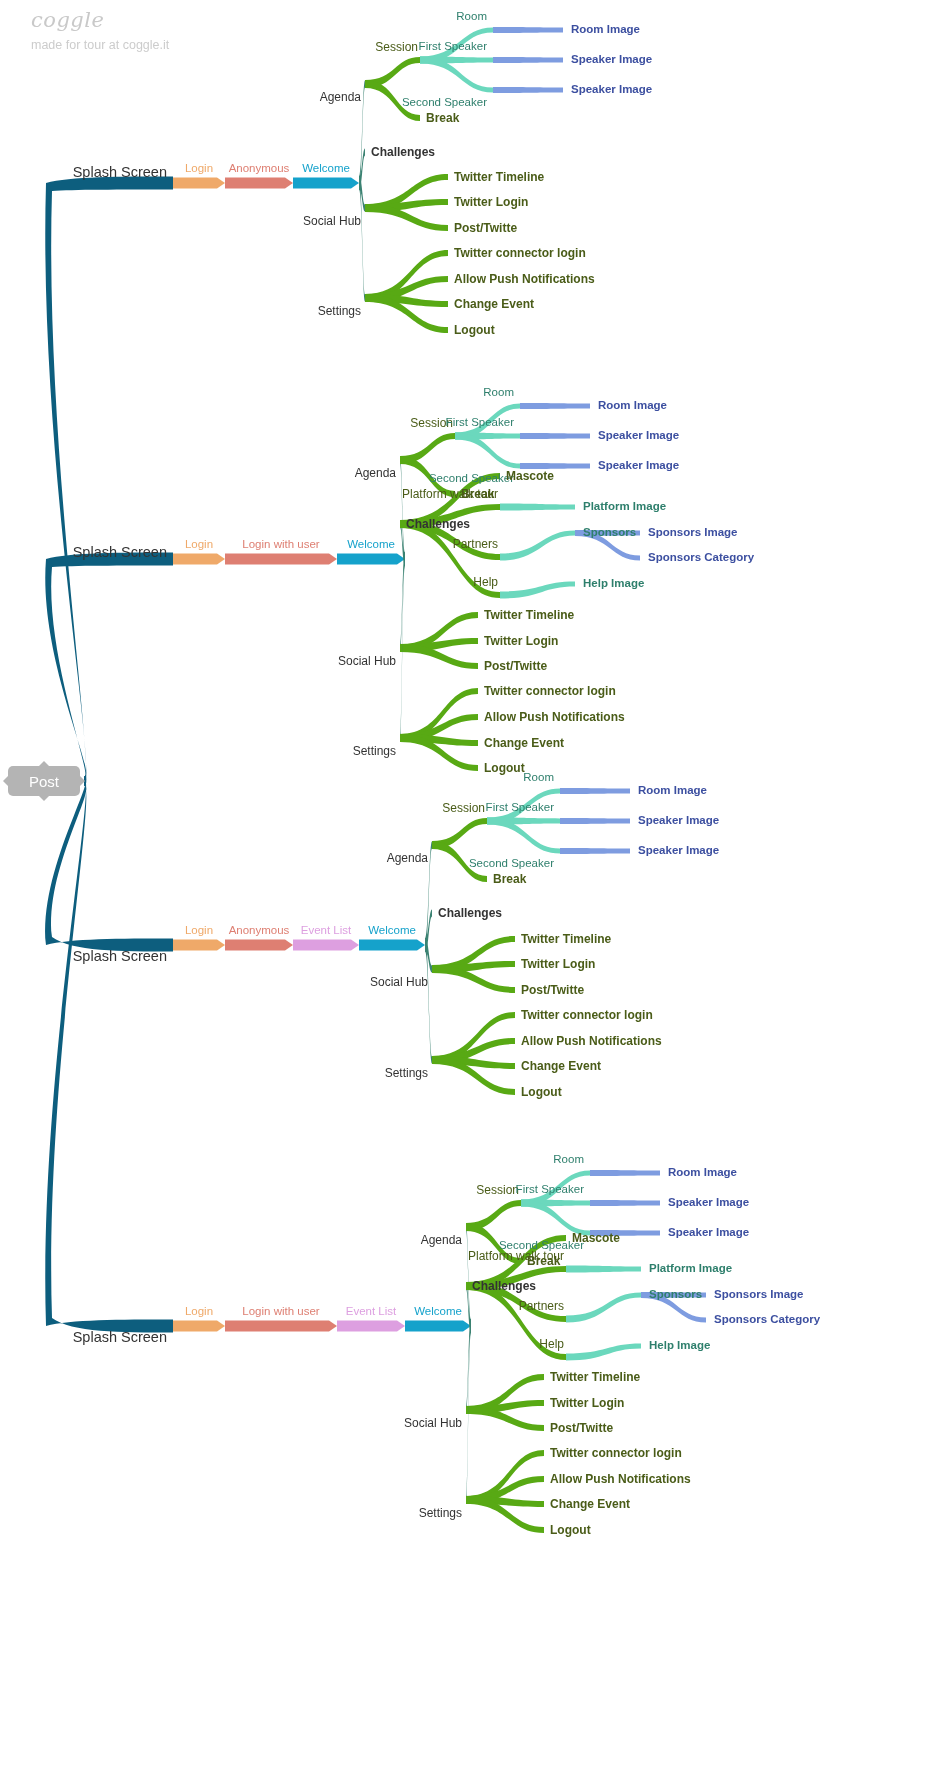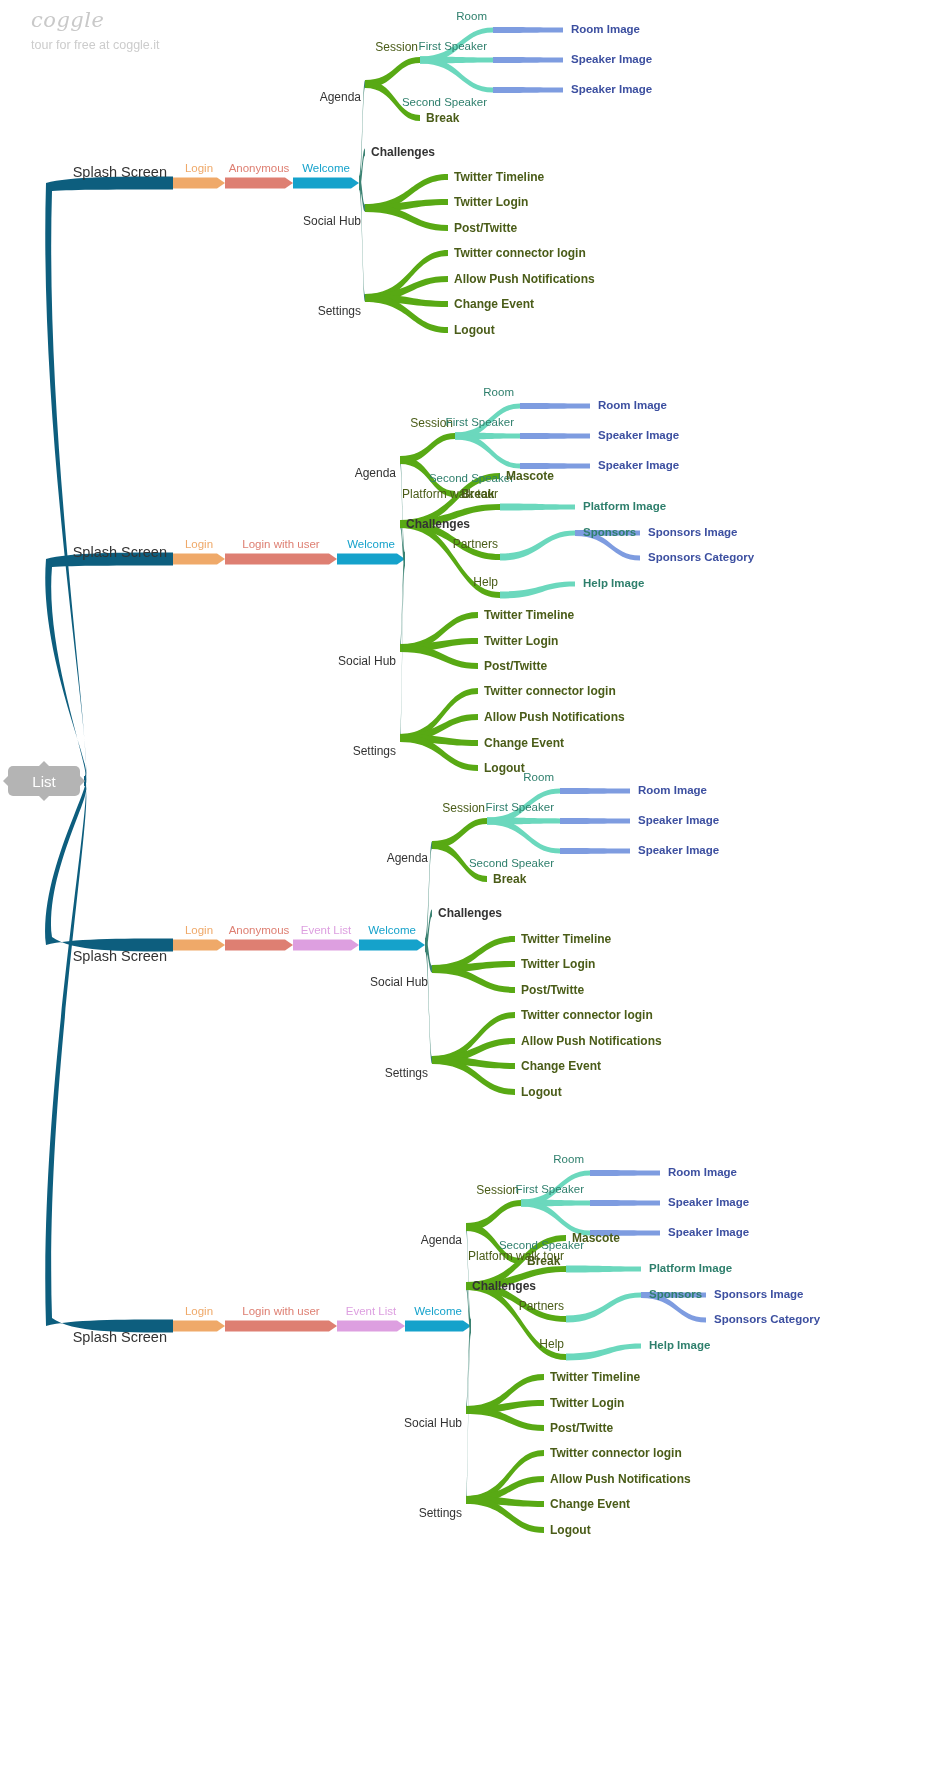--- a/index.html
+++ b/index.html
@@ -29,21 +29,21 @@
        margin-left:-5px;border-left:5px solid transparent;
        border-right:5px solid transparent;}
   #root-node .nub-t{top:-5px;border-bottom:5px solid #b4b4b4;}
   #root-node .nub-b{bottom:-5px;border-top:5px solid #b4b4b4;}
 </style>
 </head>
 <body>
 
 <div id="brand">
   <div class="wordmark">coggle</div>
-  <div class="tag">tour for free at coggle.it</div>
+  <div class="tag">made for tour at coggle.it</div>
 </div>
 
 <div id="canvas">
   <svg id="edges" viewBox="0 0 950 1785">
       <path d="M 84 776.5
              C 98 776.5, 38 1080.75, 46 1326
              C 70 1319.5, 120 1319.5, 173 1319.5
              L 173 1332.5
              C 120 1332.5, 72 1332.5, 52 1318
              C 44 1080.75, 98 785.5, 84 785.5 Z" fill="#0d5e7e"></path>
@@ -567,15 +567,15 @@
       <div class="lbl r" style="left: 462px; top: 1513px; color: rgb(51, 51, 51); font-size: 12px;">Settings</div>
       <div class="lbl l" style="left: 550px; top: 1453px; color: rgb(74, 92, 24); font-size: 12px;">Twitter connector login</div>
       <div class="lbl l" style="left: 550px; top: 1479px; color: rgb(74, 92, 24); font-size: 12px;">Allow Push Notifications</div>
       <div class="lbl l" style="left: 550px; top: 1504px; color: rgb(74, 92, 24); font-size: 12px;">Change Event</div>
       <div class="lbl l" style="left: 550px; top: 1530px; color: rgb(74, 92, 24); font-size: 12px;">Logout</div>
     </div>
 
   <div id="root-node">
     <span class="nub-t"></span>
     <span class="nub-b"></span>
-    <span>List</span>
+    <span>Post</span>
   </div>
 </div>
 
 </body></html>

